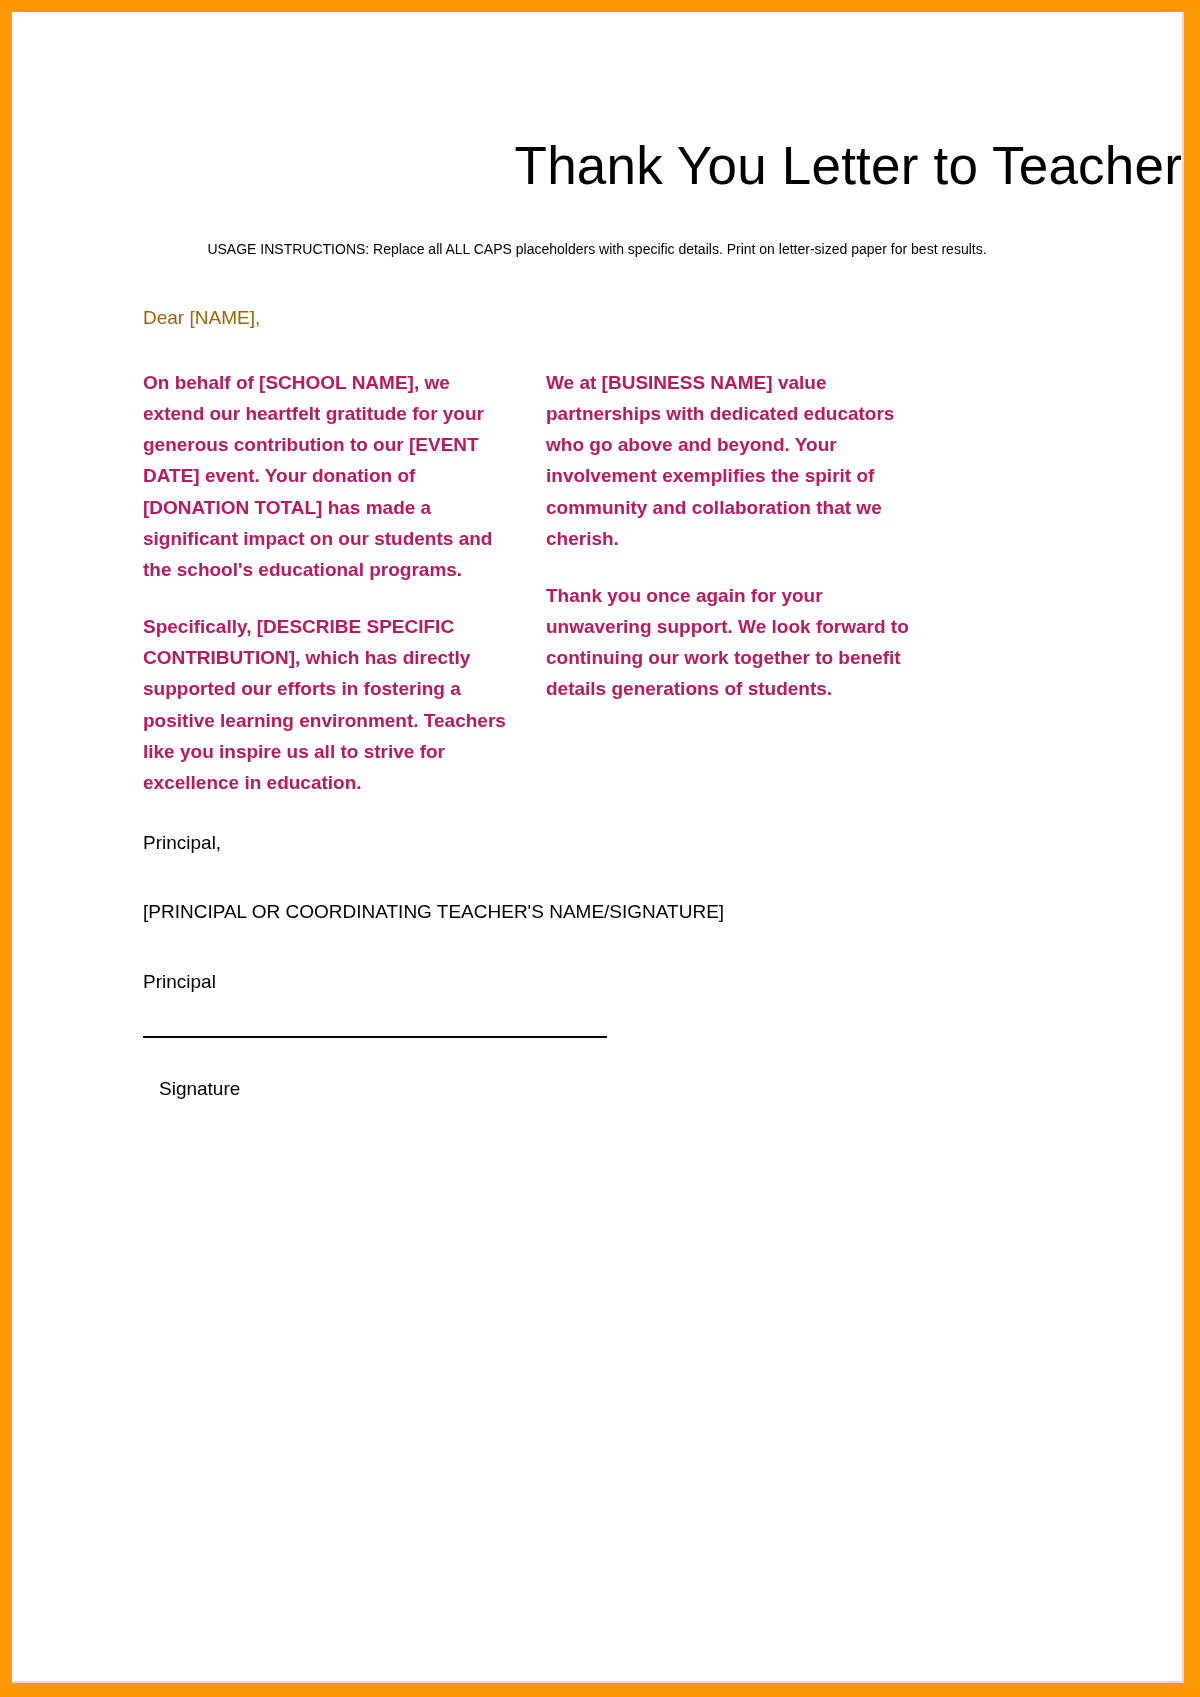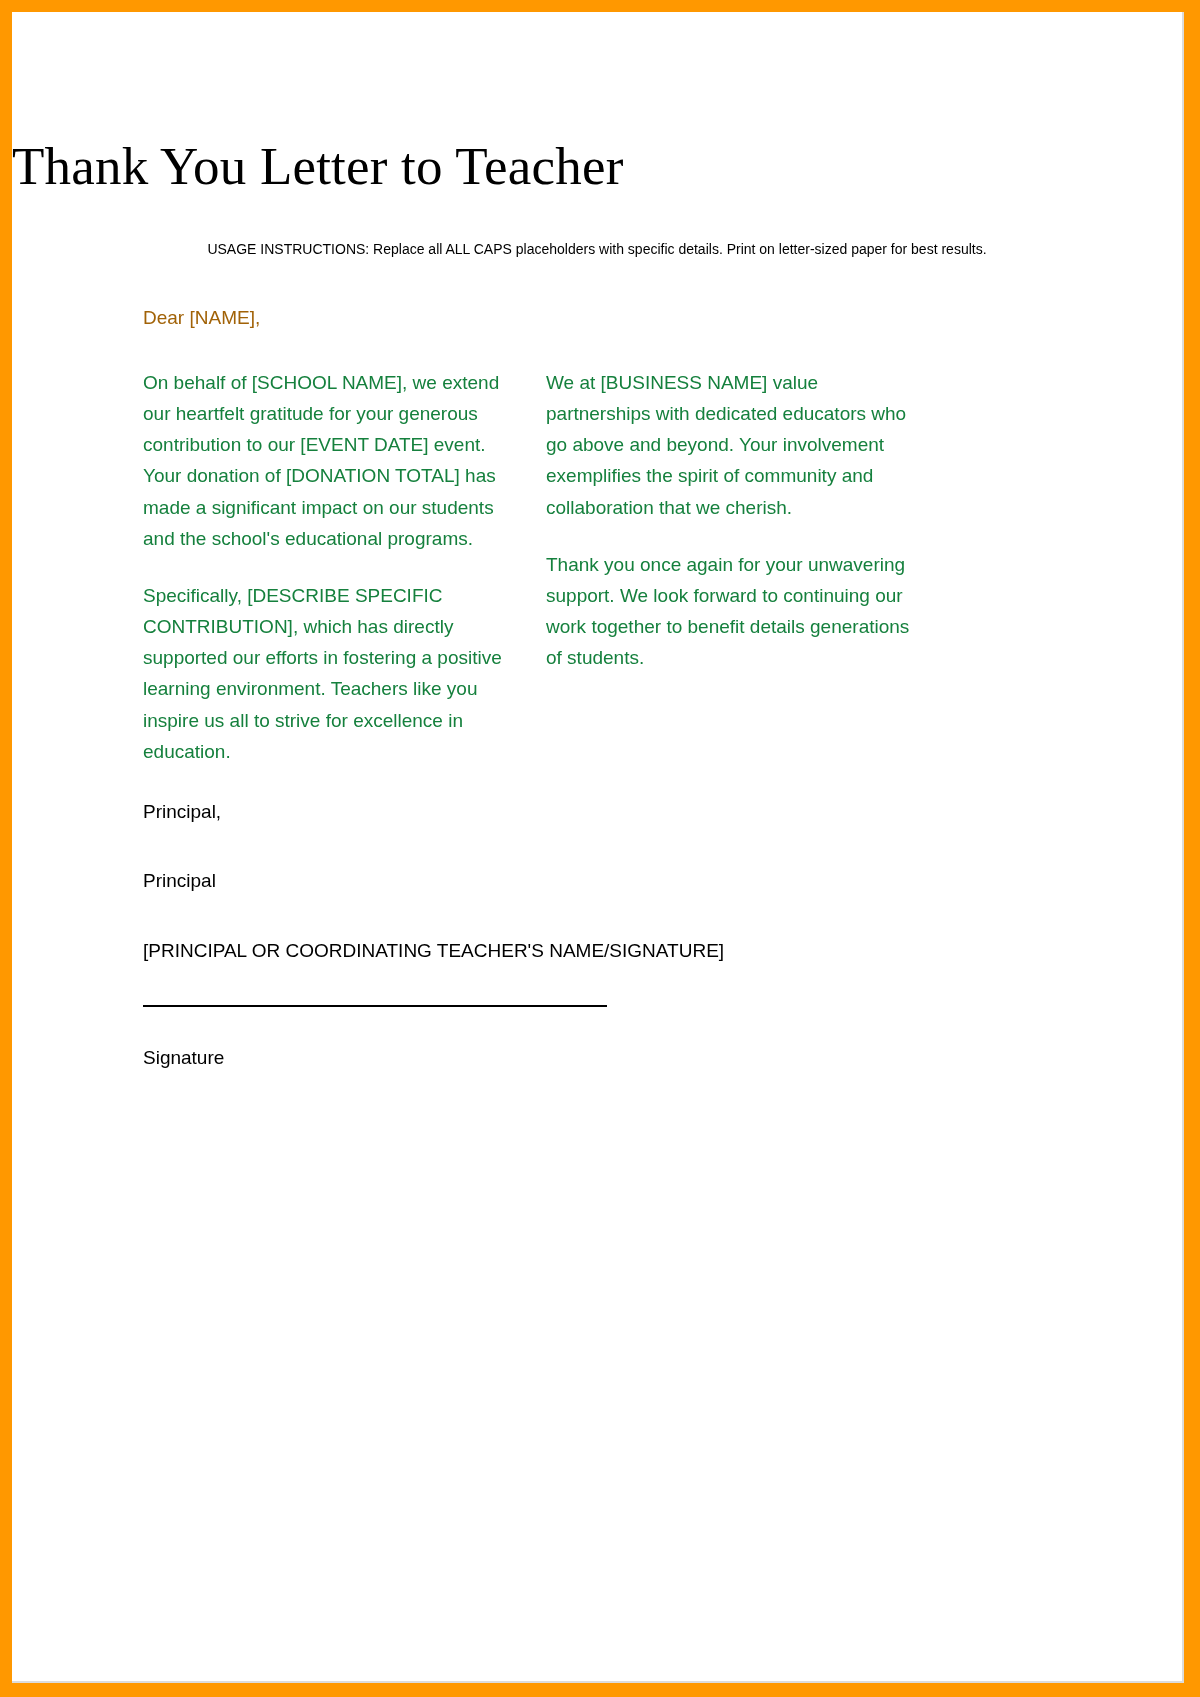--- a/index.html
+++ b/index.html
@@ -28,24 +28,24 @@
     position: relative;
     width: 100%;
     height: 100%;
     background: #ffffff;
     border-right: 2px solid #dcdcdc;
     border-bottom: 2px solid #dcdcdc;
     overflow: hidden;
   }
 
   .doc-title {
-    font-family: Liberation Serif, serif;
+    font-family: Liberation Sans, sans-serif;
     font-size: 53px;
     font-weight: 400;
-    text-align: left;
+    text-align: right;
     color: #000000;
     margin: 0;
     padding-top: 125px;
     letter-spacing: 0.2px;
     line-height: 1.1;
   }
 
   .usage-instructions {
     width: 812px;
     margin: 44px auto 0 auto;
@@ -75,22 +75,23 @@
   .col {
     width: 370px;
   }
   .col.right {
     margin-left: 33px;
   }
 
   .col p {
     font-size: 19px;
     line-height: 1.64;
-    color: #15803d;
+    color: #be185d;
     margin: 0 0 26px 0;
+    font-weight: bold;
   }
   .col p:last-child { margin-bottom: 0; }
 
   .closing-block {
     margin-top: 30px;
   }
   .closing-block p {
     font-size: 19px;
     line-height: 1.6;
     color: #000000;
@@ -103,21 +104,21 @@
   .signature-line {
     width: 464px;
     height: 0;
     border-top: 2px solid #000000;
     margin: 0 0 36px 0;
   }
   .signature-label {
     font-size: 19px;
     line-height: 1.6;
     color: #000000;
-    margin: 0;
+    margin: 16px;
   }
 </style>
 </head>
 <body>
 
 <div class="frame">
   <div class="page">
 
     <h1 class="doc-title">Thank You Letter to Teacher</h1>
 
@@ -136,22 +137,22 @@
 
         <div class="col right">
           <p>We at [BUSINESS NAME] value partnerships with dedicated educators who go above and beyond. Your involvement exemplifies the spirit of community and collaboration that we cherish.</p>
           <p>Thank you once again for your unwavering support. We look forward to continuing our work together to benefit details generations of students.</p>
         </div>
 
       </div>
 
       <div class="closing-block">
         <p>Principal,</p>
+        <p>[PRINCIPAL OR COORDINATING TEACHER'S NAME/SIGNATURE]</p>
         <p>Principal</p>
-        <p>[PRINCIPAL OR COORDINATING TEACHER'S NAME/SIGNATURE]</p>
       </div>
 
       <div class="signature-area">
         <div class="signature-line"></div>
         <p class="signature-label">Signature</p>
       </div>
 
     </div>
   </div>
 </div>

